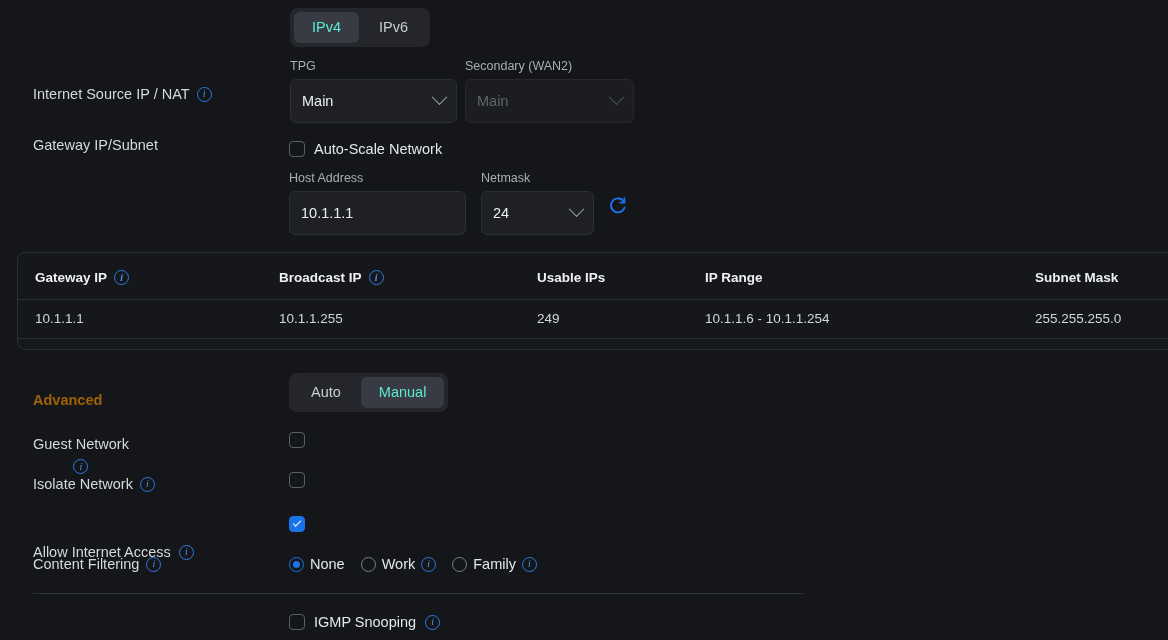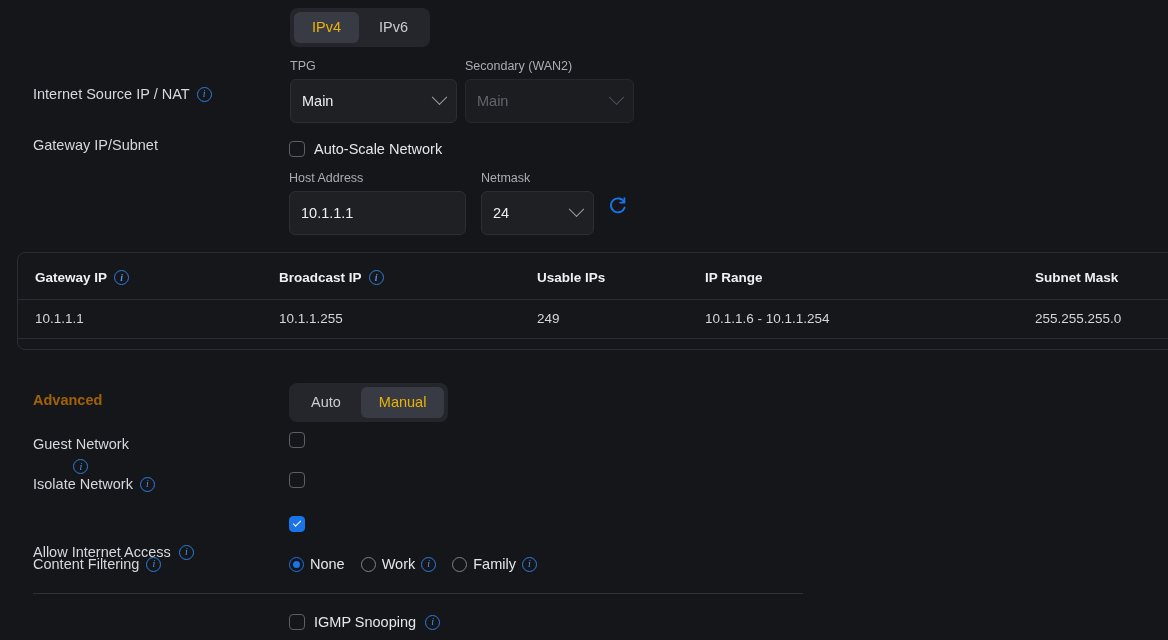--- a/index.html
+++ b/index.html
@@ -26,21 +26,21 @@
     font-size: 14.5px;
     color: #c9ccd1;
     background: transparent;
     border: none;
     cursor: pointer;
     font-family: inherit;
     line-height: 1.3;
   }
   .seg-btn.active {
     background: #383b43;
-    color: #eab308;
+    color: #5eead4;
   }
 
   
   .flabel {
     font-size: 12.5px;
     color: #a9adb4;
     margin-bottom: 6px;
     display: block;
   }
   .rowlabel {
@@ -279,21 +279,21 @@
           <td>255.255.255.0</td>
         </tr>
       </tbody>
     </table>
   </div>
 
   <div class="rowlabel bold" style="position:absolute; left:33px; top:392px;">
     <span>Advanced</span>
   </div>
 
-  <div class="seg" style="position:absolute; left:289px; top:383px;">
+  <div class="seg" style="position:absolute; left:289px; top:373px;">
     <button class="seg-btn">Auto</button>
     <button class="seg-btn active">Manual</button>
   </div>
 
   <div class="rowlabel" style="position:absolute; left:33px; top:436px;flex-direction:column;">
     <span>Guest Network</span>
     <span class="info">i</span>
   </div>
   <span class="cbox" style="position:absolute; left:289px; top:432px;"></span>
 

